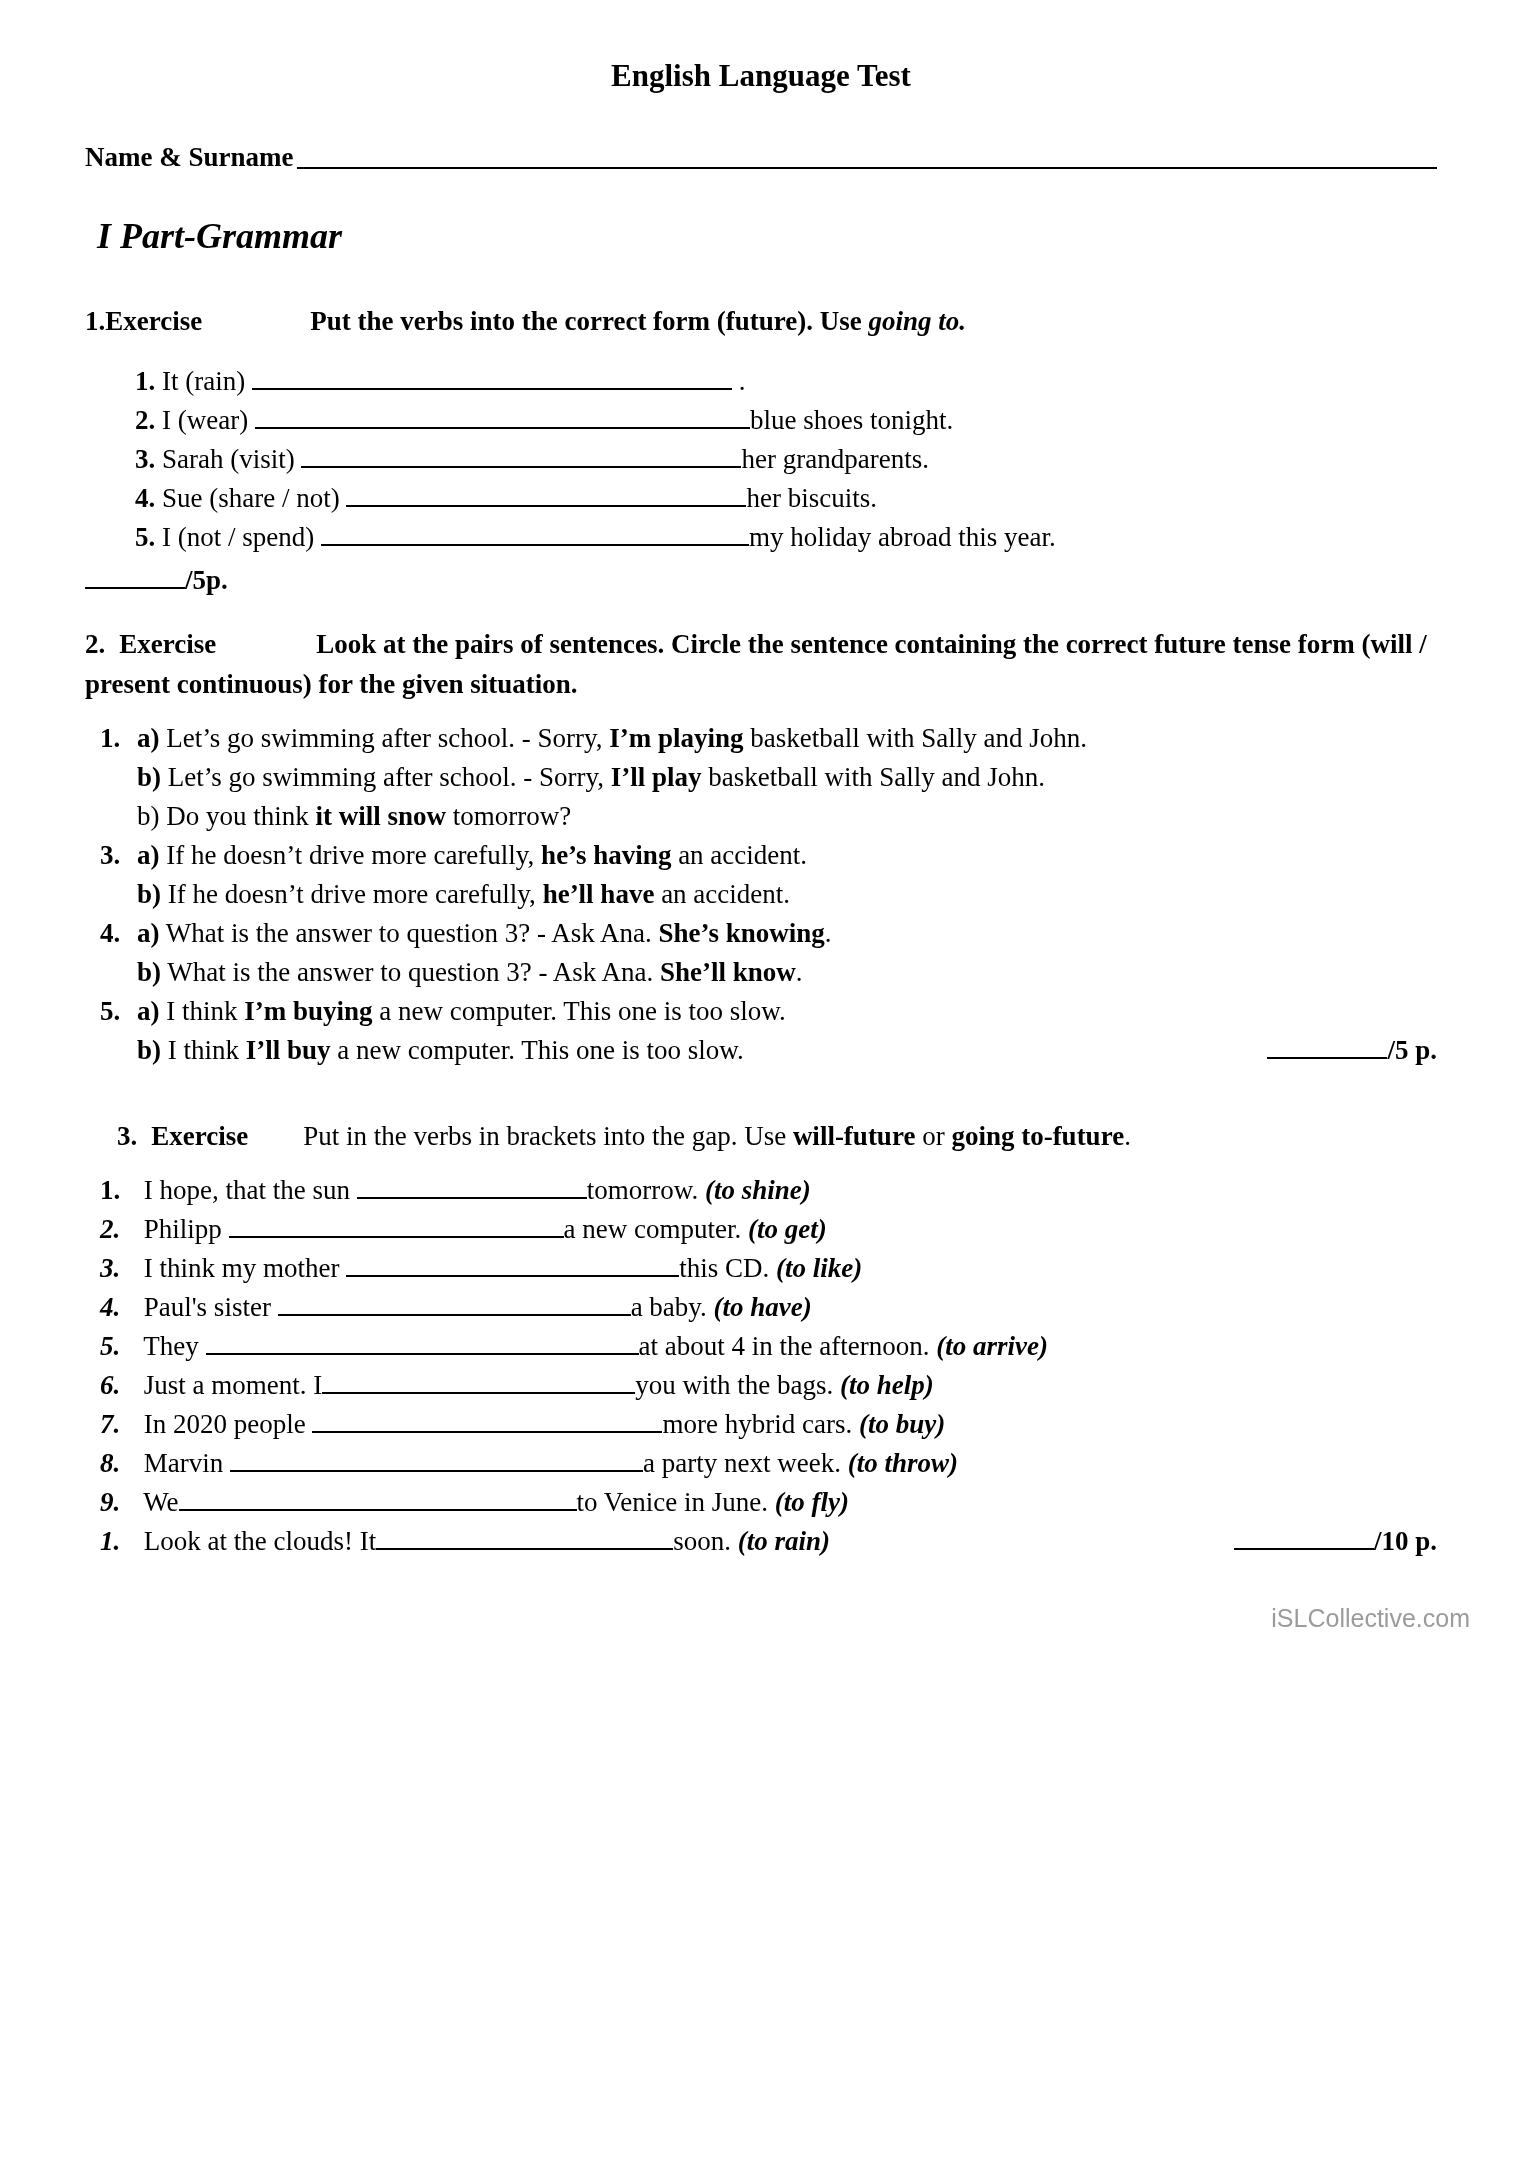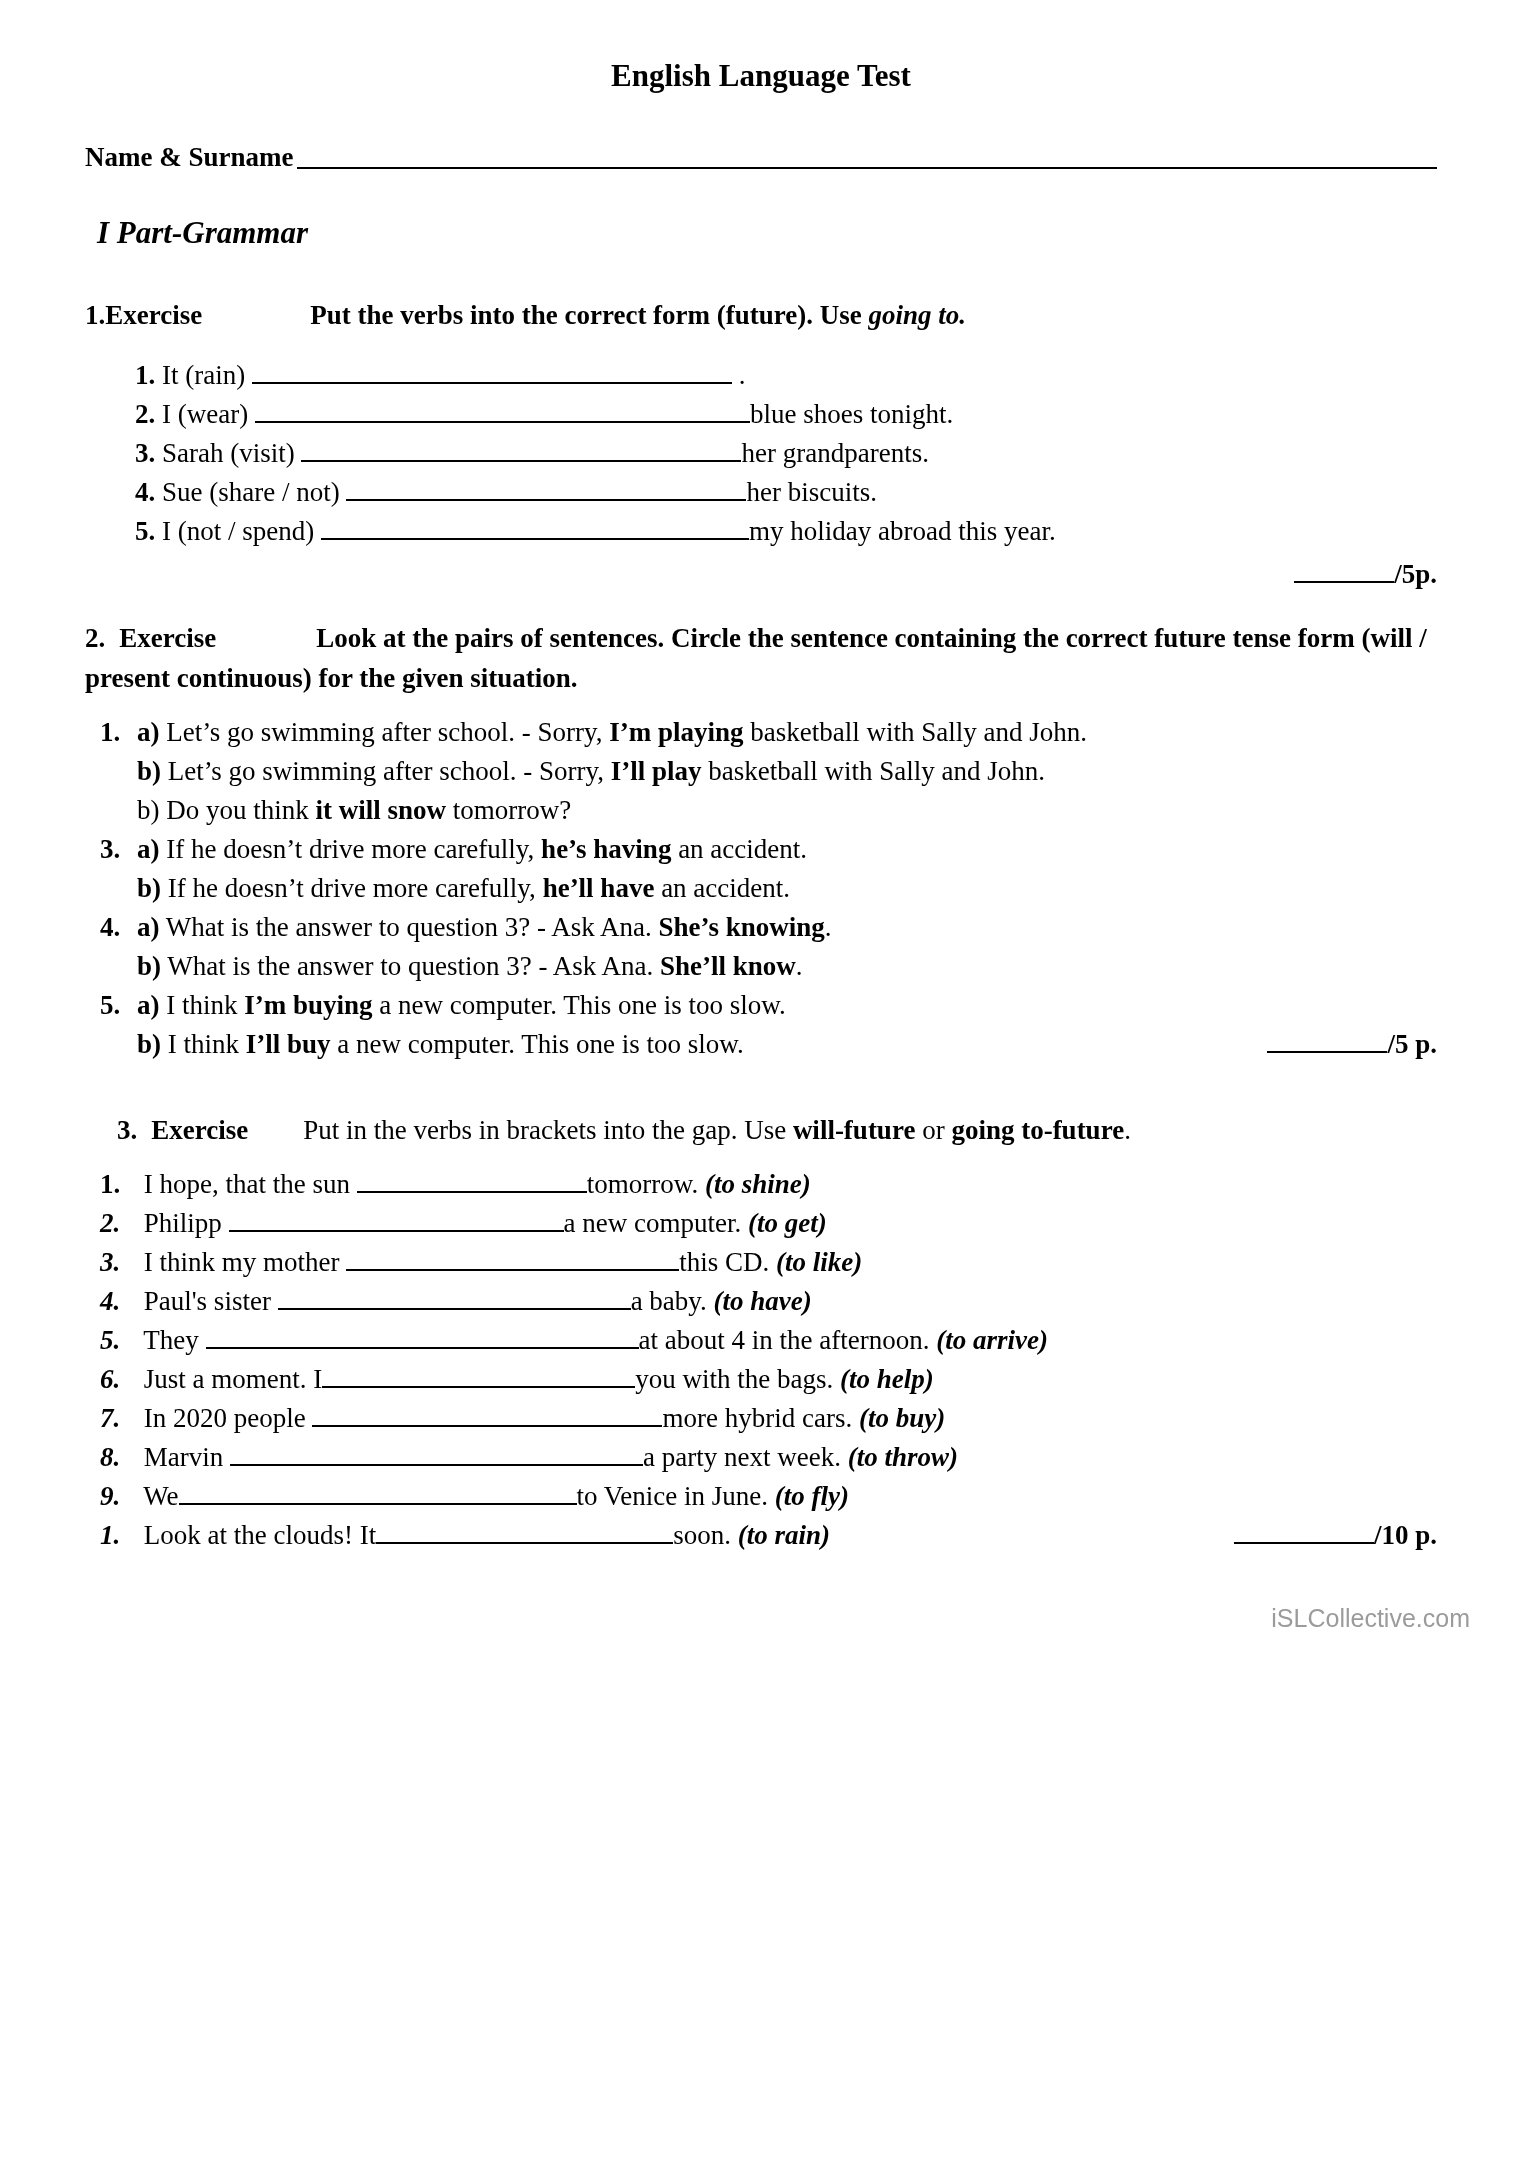--- a/index.html
+++ b/index.html
@@ -14,30 +14,30 @@
     box-sizing:border-box;
     padding:58px 95px 0 85px;
     overflow:hidden;
   }
   .b { font-weight:bold; }
   .i { font-style:italic; }
   .title { text-align:center; font-weight:bold; font-size:31px; }
   .name-row { display:flex; align-items:flex-end; margin-top:48px; }
   .name-label { font-weight:bold; white-space:nowrap; }
   .name-underline { flex:1; border-bottom:2px solid #000; height:0; margin-bottom:4px; margin-left:4px; }
-  .part-heading { margin-top:42px; margin-left:12px; font-size:31px; font-weight:bold; font-style:italic; }
+  .part-heading { margin-top:42px; margin-left:12px; font-size:36px; font-weight:bold; font-style:italic; }
   .ex-heading { margin-top:44px; line-height:40px; }
   .gap-a { display:inline-block; width:108px; }
   .gap-s { display:inline-block; width:14px; }
   .gap-b { display:inline-block; width:100px; }
   .gap-c { display:inline-block; width:55px; }
   .ex1-list { margin-top:26px; margin-left:50px; }
   .row { line-height:28px; margin-bottom:11px; }
   .blank { display:inline-block; height:6px; border-bottom:2px solid #000; }
-  .score-line { text-align:right; font-weight:bold; margin-top:14px; }
+  .score-line { font-weight:bold; margin-top:14px; }
   .ex2-heading { margin-top:28px; }
   .ex2-list { margin-top:20px; margin-left:15px; }
   .num { display:inline-block; min-width:37px; font-weight:bold; }
   .indent { margin-left:37px; }
   .flexline { display:flex; }
   .pushright { margin-left:auto; white-space:nowrap; font-weight:bold; }
   .ex3-heading { margin-top:52px; margin-left:32px; }
   .ex3-list { margin-top:20px; margin-left:15px; }
   .hint { font-weight:bold; font-style:italic; }
   .watermark {

